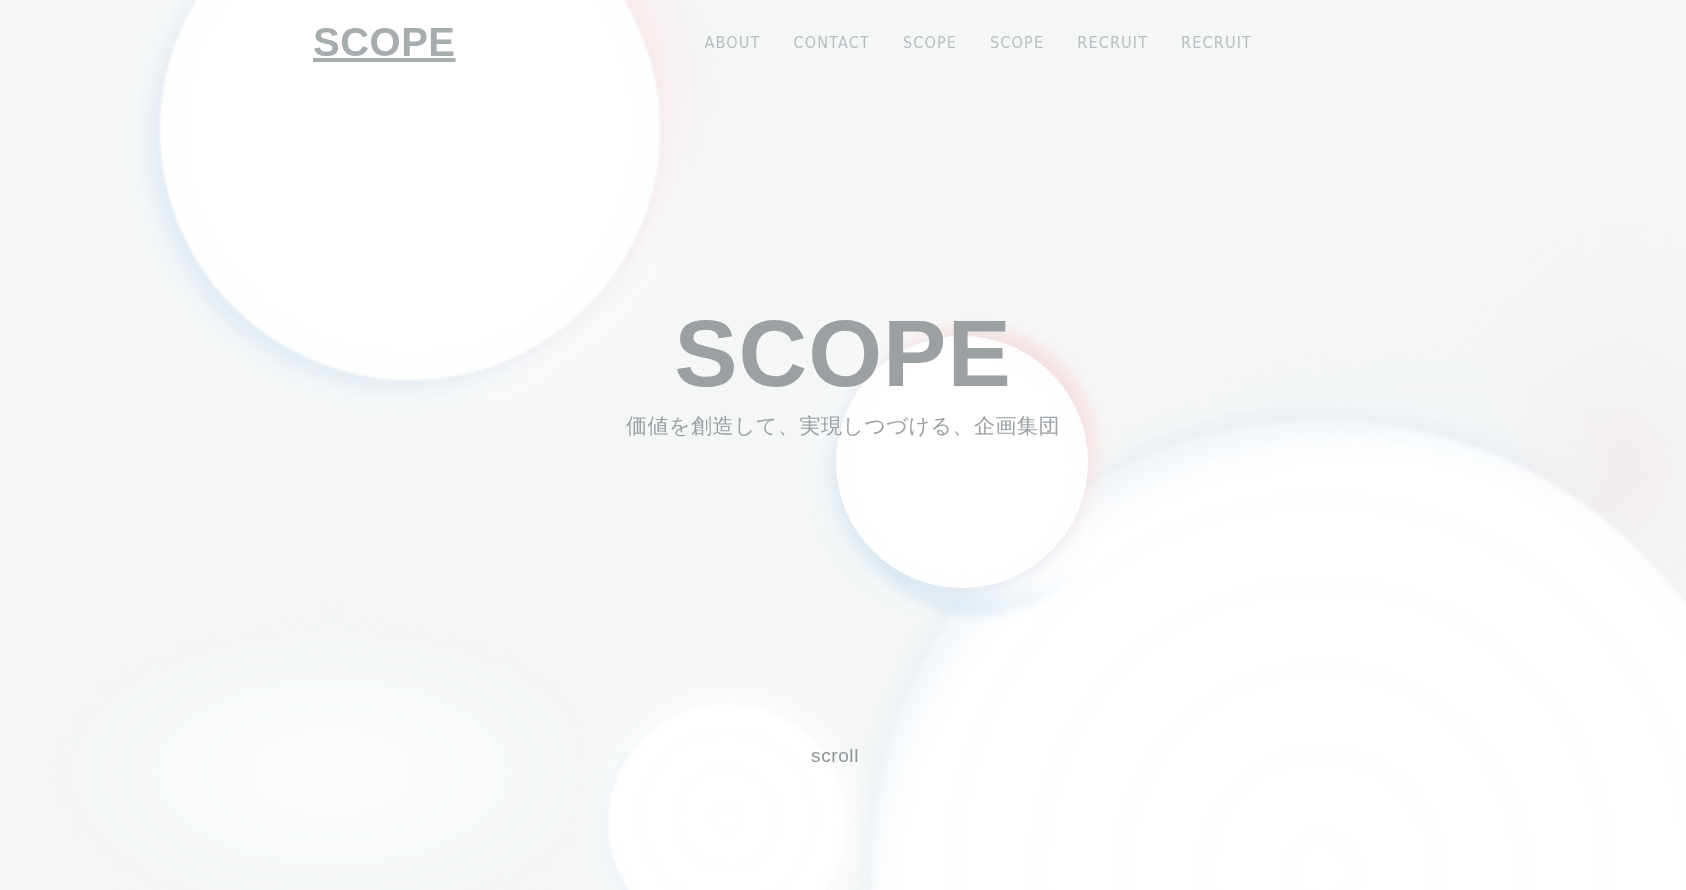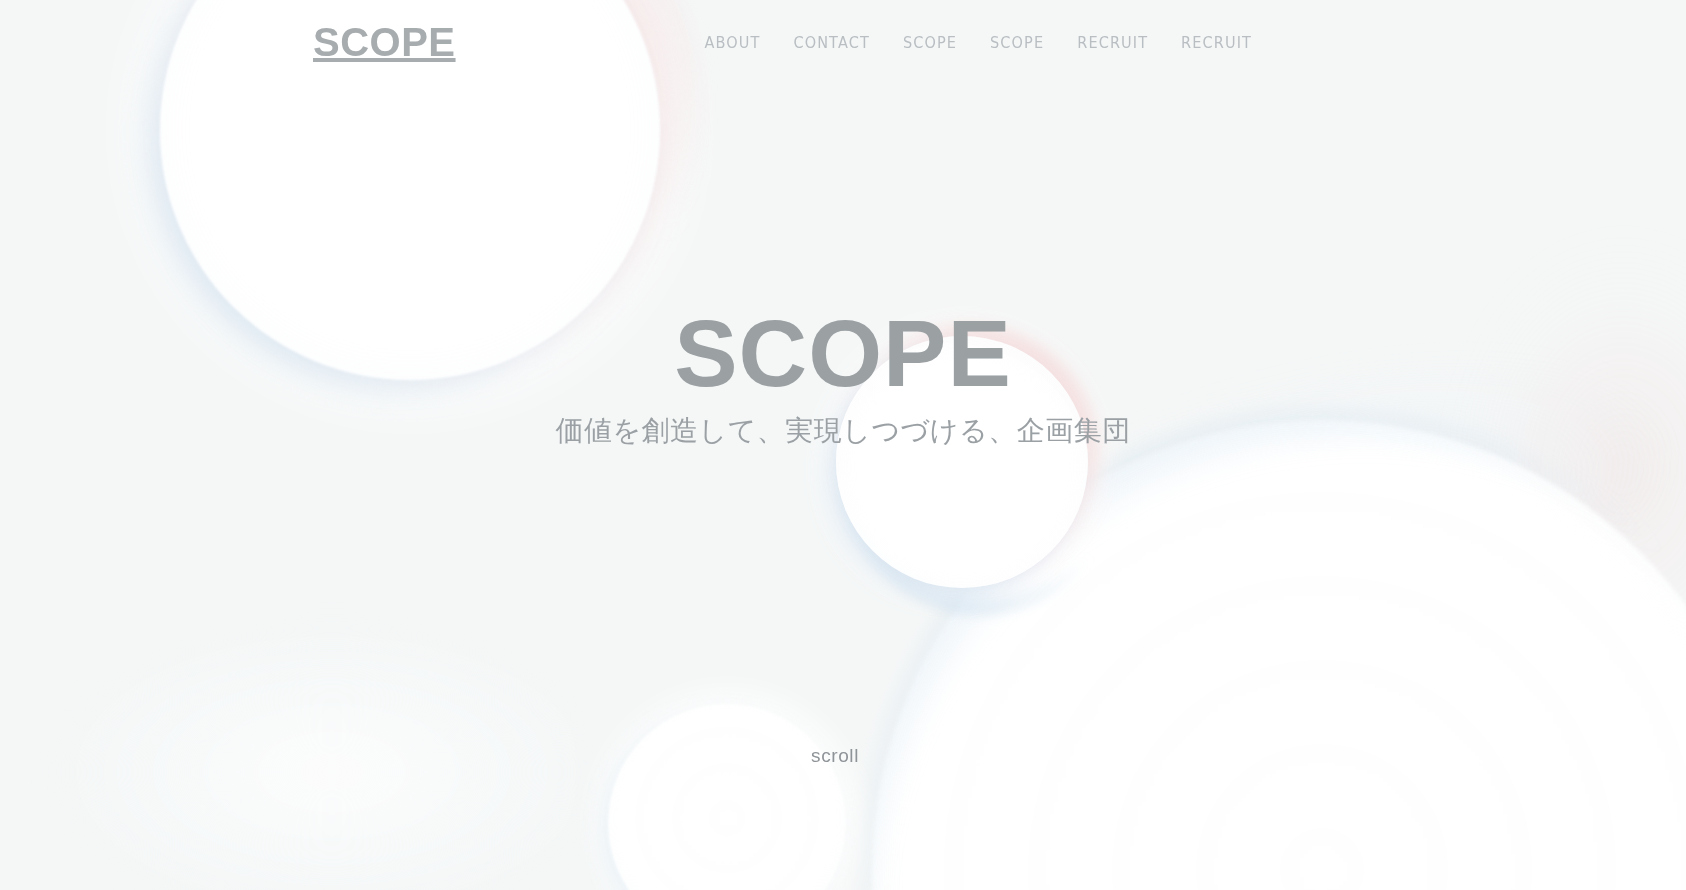--- a/index.html
+++ b/index.html
@@ -217,21 +217,21 @@
     font-size:95px;
     font-weight:600;
     letter-spacing:1px;
     line-height:1;
     color:#9ba0a3;
     font-family:"Liberation Sans", sans-serif;
   }
   #hero-tagline {
     position:absolute; left:0; right:0; top:412px;
     text-align:center;
-    font-size:28px;
+    font-size:21px;
     font-weight:500;
     letter-spacing:0.5px;
     color:#9aa0a4;
     font-family:"DejaVu Sans", "Liberation Sans", sans-serif;
   }
   #hero-subtitle {
     position:absolute; left:0; right:0; top:450px;
     text-align:center;
     font-size:16px;
     font-weight:400;

